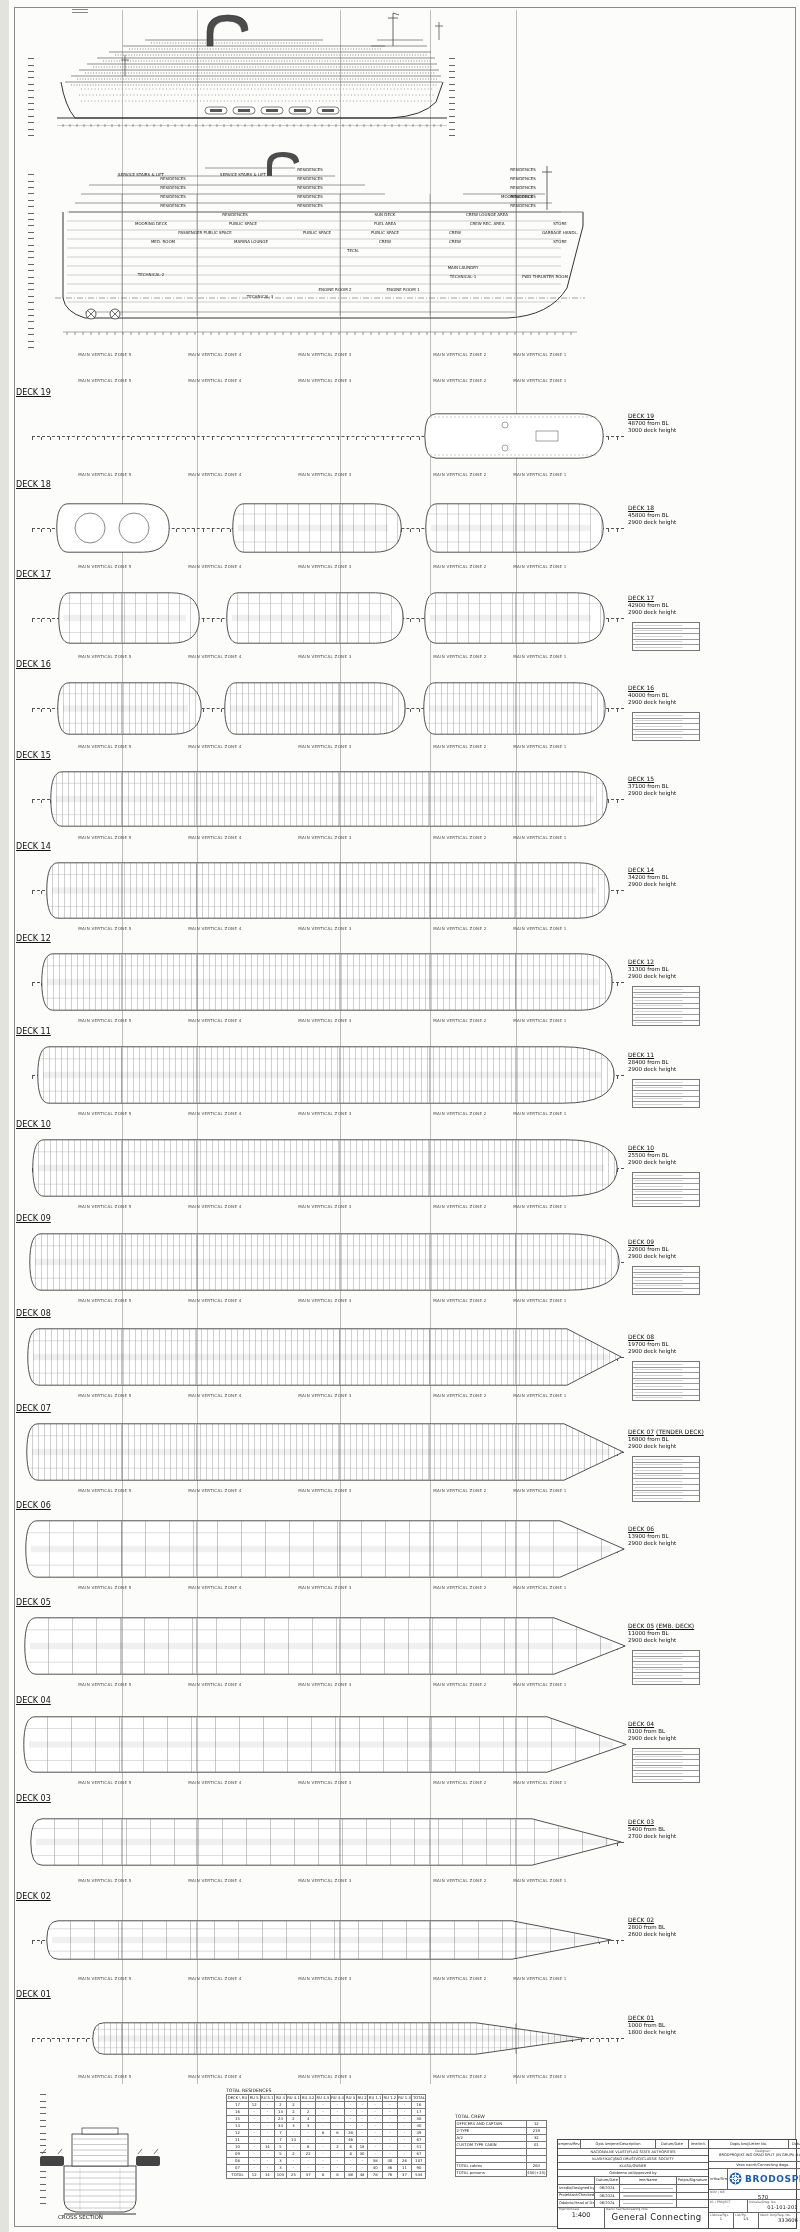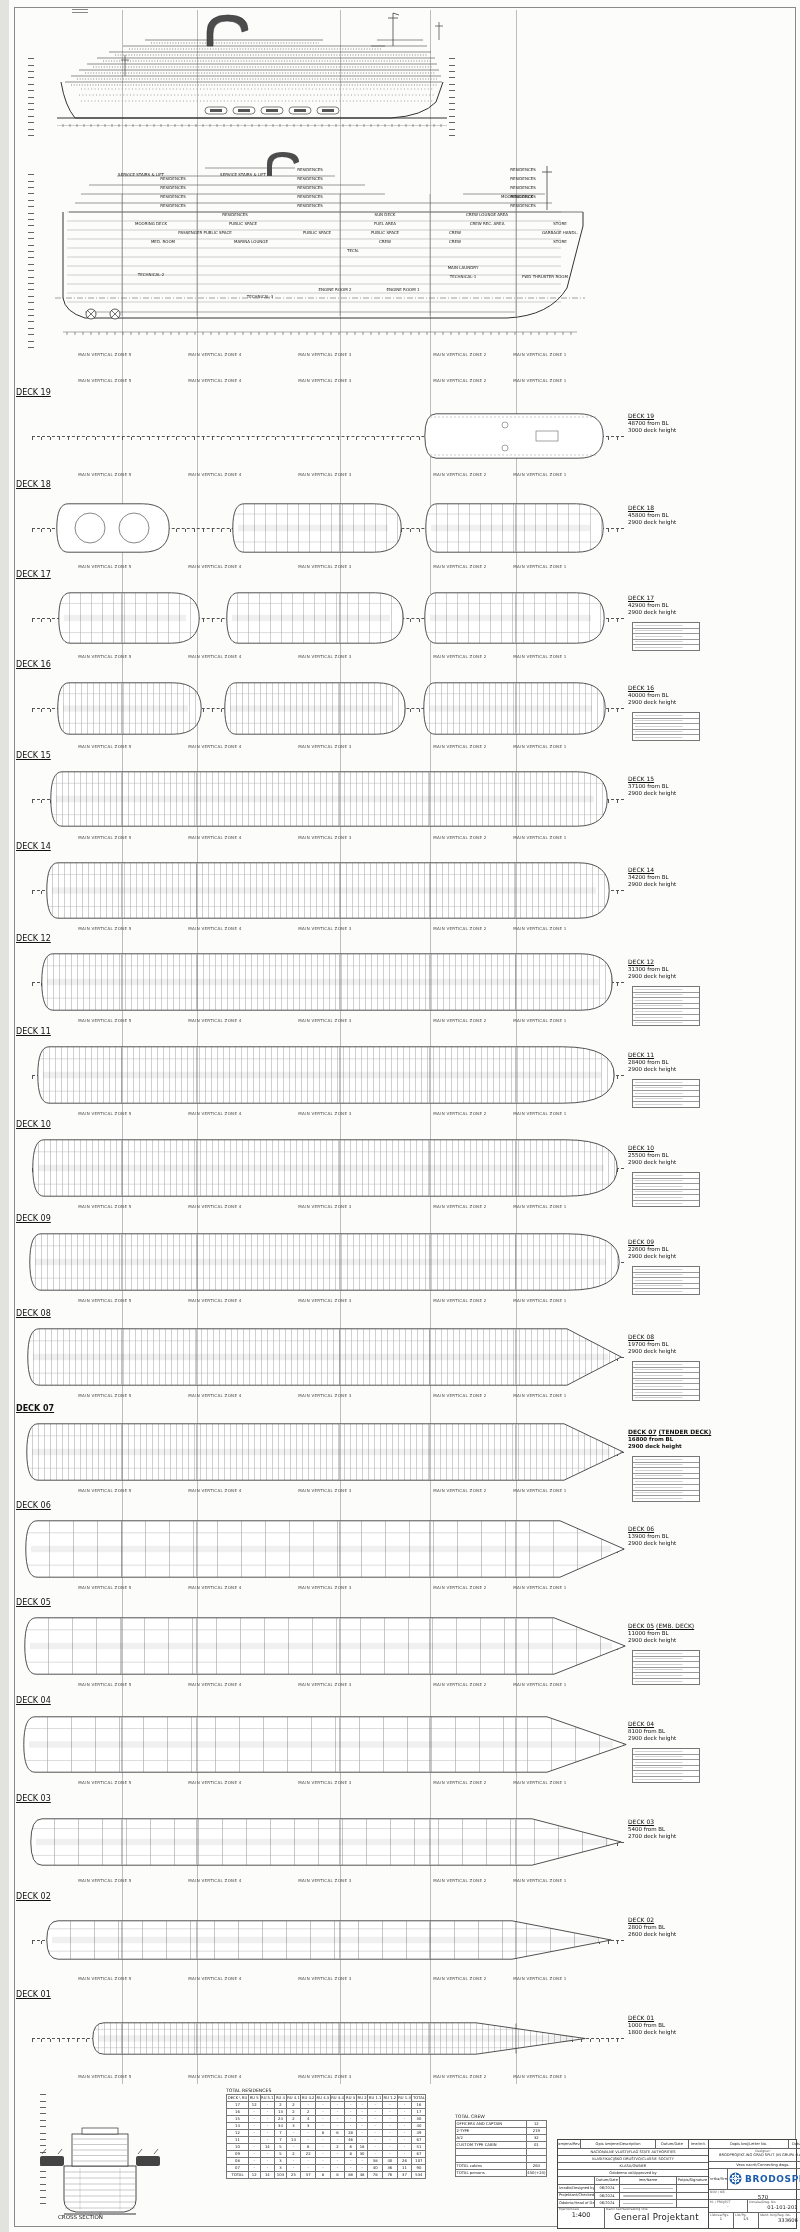--- a/index.html
+++ b/index.html
@@ -499,21 +499,21 @@
           </div>
         <div class="c" style="flex:1"></div>
       </div>
       <div class="r" style="flex:1">
         <div class="c" style="width:44px">
           <span class="mini-l">Mjerilo/Scale</span>
           <div class="bigv">1:400</div>
         </div>
         <div class="c" style="flex:1">
           <span class="mini-l">Naziv nacrta/Drawing title</span>
-          <div class="ga">General Projektant</div>
+          <div class="ga">General Connecting</div>
         </div>
       </div>
     </div>
     <div class="tbrt">
       <div class="r" style="height:8px">
         <div class="c cc" style="flex:1">Dopis broj/Letter No.</div>
         <div class="c cc" style="width:26px">Datum/Date</div>
       </div>
       <div class="r" style="height:12px">
         <div class="c" style="flex:1;white-space:normal;text-align:center">
@@ -1045,21 +1045,21 @@
         <div></div>
       </div>
     </div>
     <div class="mvz" style="top: 1393px;">
       <span style="left: 105px;">MAIN VERTICAL ZONE 5</span>
       <span style="left: 215px;">MAIN VERTICAL ZONE 4</span>
       <span style="left: 325px;">MAIN VERTICAL ZONE 3</span>
       <span style="left: 460px;">MAIN VERTICAL ZONE 2</span>
       <span style="left: 540px;">MAIN VERTICAL ZONE 1</span>
     </div>
-    <div class="deck-row" style="top: 1404px; font-weight: bold;">
+    <div class="deck-row" style="top: 1404px;">
       <div class="deck-label">DECK 07</div>
       <div class="cl" style="top: 48px;"></div>
       <div class="ticks" style="top: 49px;"></div>
       <div class="plans" style="top: 19px; height: 58px;">
         <svg width="598" height="58" style="position:absolute;left:26px;top:0;overflow:visible">
           <defs>
             <pattern id="pt11_0" width="6" height="58" patternUnits="userSpaceOnUse">
               <rect width="6" height="58" fill="#fff"></rect>
               <path d="M.3,1 V57" stroke="#8a8a8a" stroke-width="0.5"></path>
               <path d="M0,12.8 H6 M0,45.2 H6" stroke="#aaa" stroke-width=".4"></path>

